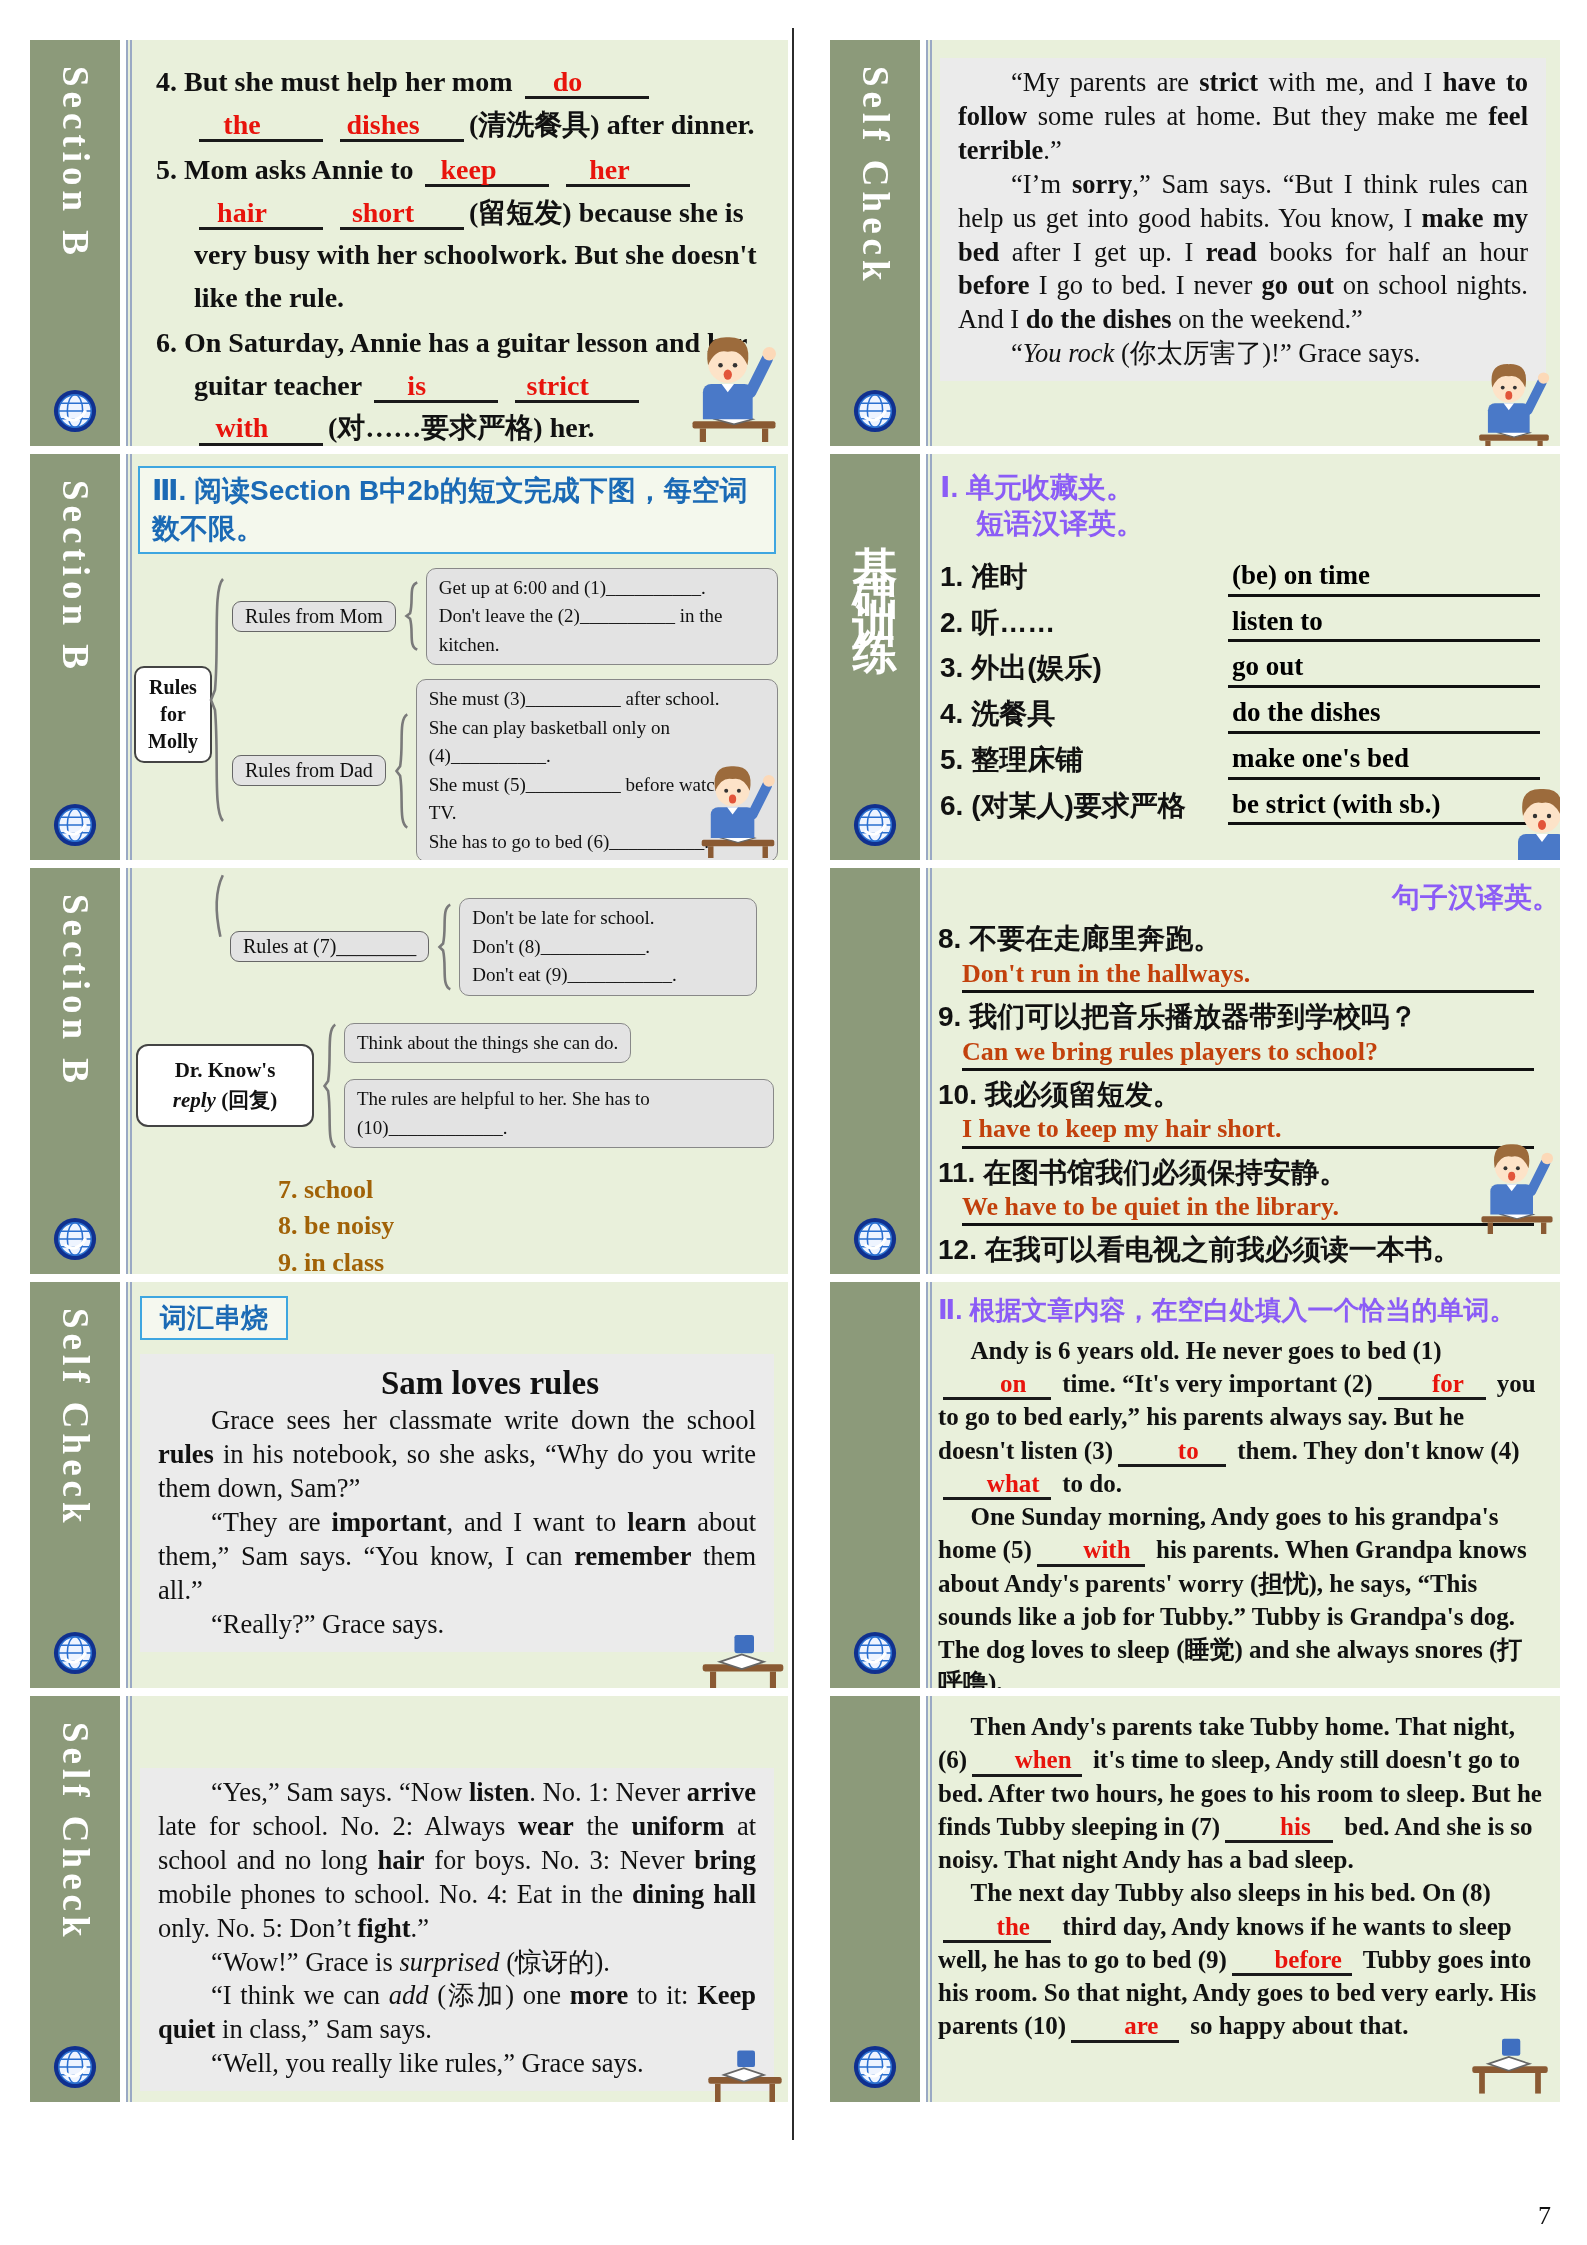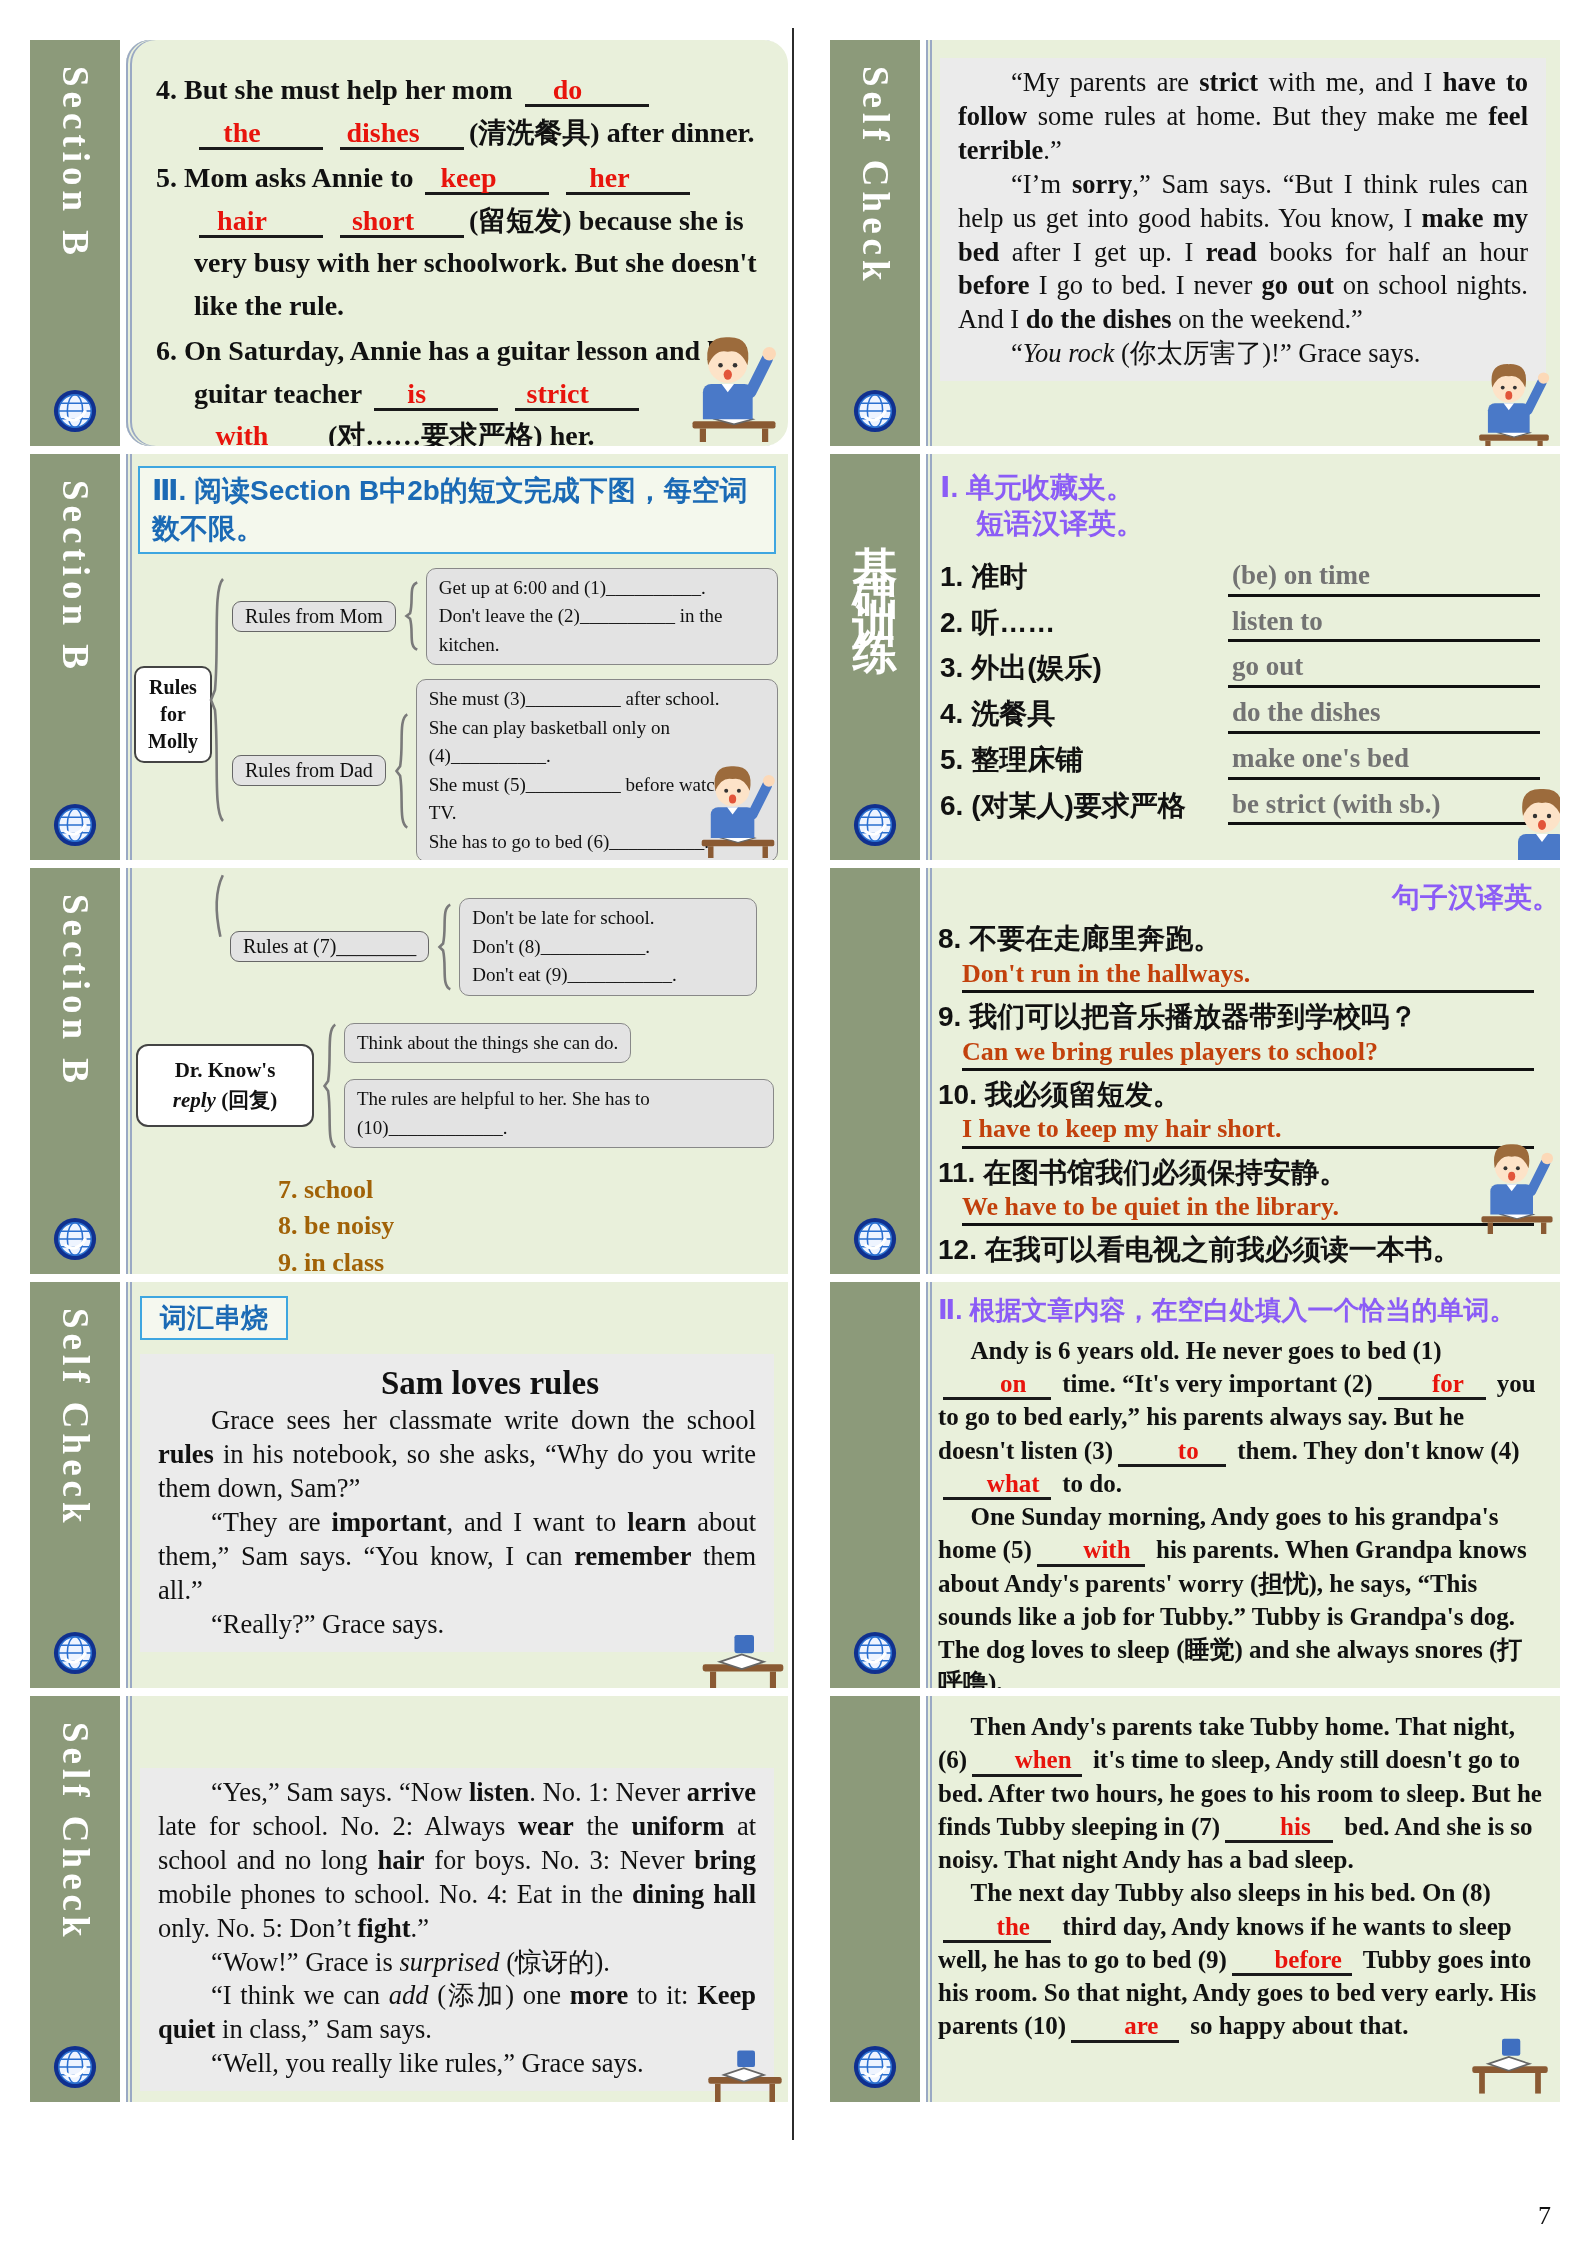--- a/index.html
+++ b/index.html
@@ -19,21 +19,21 @@
   .content{flex:1;margin-left:6px;background:#e9f0db;position:relative;overflow:hidden;
            box-shadow:inset 2px 0 0 #9aa9c4, inset 4px 0 0 #e9f0db, inset 6px 0 0 #9aa9c4;}
 
   
   .sb{font-weight:bold;} .si{font-style:italic;}
   .sa{display:inline-block;min-width:104px;margin:0 5px;padding:0 10px;text-align:center;
       color:#e8140c;font-weight:bold;border-bottom:3px solid #1a1a1a;line-height:1.05;}
   .bold{font-weight:bold;}
 
   
-  .l1{padding:29px 24px 0 30px;font-size:28px;line-height:1.52;border-radius:24px;}
+  .l1{padding:21px 24px 0 30px;font-size:28px;line-height:1.52;}
   .bitem{padding-left:38px;text-indent:-38px;margin-bottom:3px;}
 
   
   .headbox{margin:12px 12px 0;border:2.5px solid #3ea6e0;background:rgba(255,255,255,.5);
            padding:4px 12px;font-size:28px;line-height:1.35;color:#1b6ab5;font-weight:bold;
            font-family:"Liberation Sans","DejaVu Sans",sans-serif;}
   .tagbox{display:inline-block;margin:14px 0 0 14px;border:2.5px solid #3ea6e0;background:rgba(255,255,255,.55);
           color:#1b6ab5;font-weight:bold;font-size:27px;padding:2px 18px;
           font-family:"Liberation Sans","DejaVu Sans",sans-serif;}
   .bluehead{color:#8b5cf6;font-weight:bold;font-size:28px;font-family:"Liberation Sans","DejaVu Sans",sans-serif;line-height:1.3;}
@@ -68,21 +68,21 @@
            line-height:1.28;text-align:justify;}
   .passage p{margin:0;text-indent:2em;}
   .ptitle{text-align:center;font-weight:bold;font-size:33px;margin:0 0 4px;text-indent:0;}
 
   
   .r2head{margin:16px 0 4px 14px;}
   .r2head .line2{padding-left:36px;}
   .plist{margin:14px 20px 0 14px;}
   .prow{display:grid;grid-template-columns:1fr 312px;align-items:end;margin-bottom:6px;}
   .prow .cn{font-weight:bold;font-size:28px;font-family:"Liberation Sans","DejaVu Sans",sans-serif;line-height:1.42;}
-  .prow .en{color:#737373;font-weight:bold;font-size:27px;border-bottom:3px solid #111;
+  .prow .en{color:#000000;font-weight:bold;font-size:27px;border-bottom:3px solid #111;
             padding:0 4px 1px;font-family:"Liberation Serif",serif;line-height:1.25;}
 
   
   .slist{margin:4px 18px 0 12px;}
   .srow .cn{font-weight:bold;font-size:28px;font-family:"Liberation Sans","DejaVu Sans",sans-serif;line-height:1.34;}
   .srow .en{display:block;color:#c2410c;font-weight:bold;font-size:26px;border-bottom:3px solid #111;
             margin:0 8px 5px 24px;padding-bottom:1px;line-height:1.2;}
 
   
   .cloze{margin:6px 16px 0 12px;font-size:25px;line-height:1.33;font-weight:bold;}

